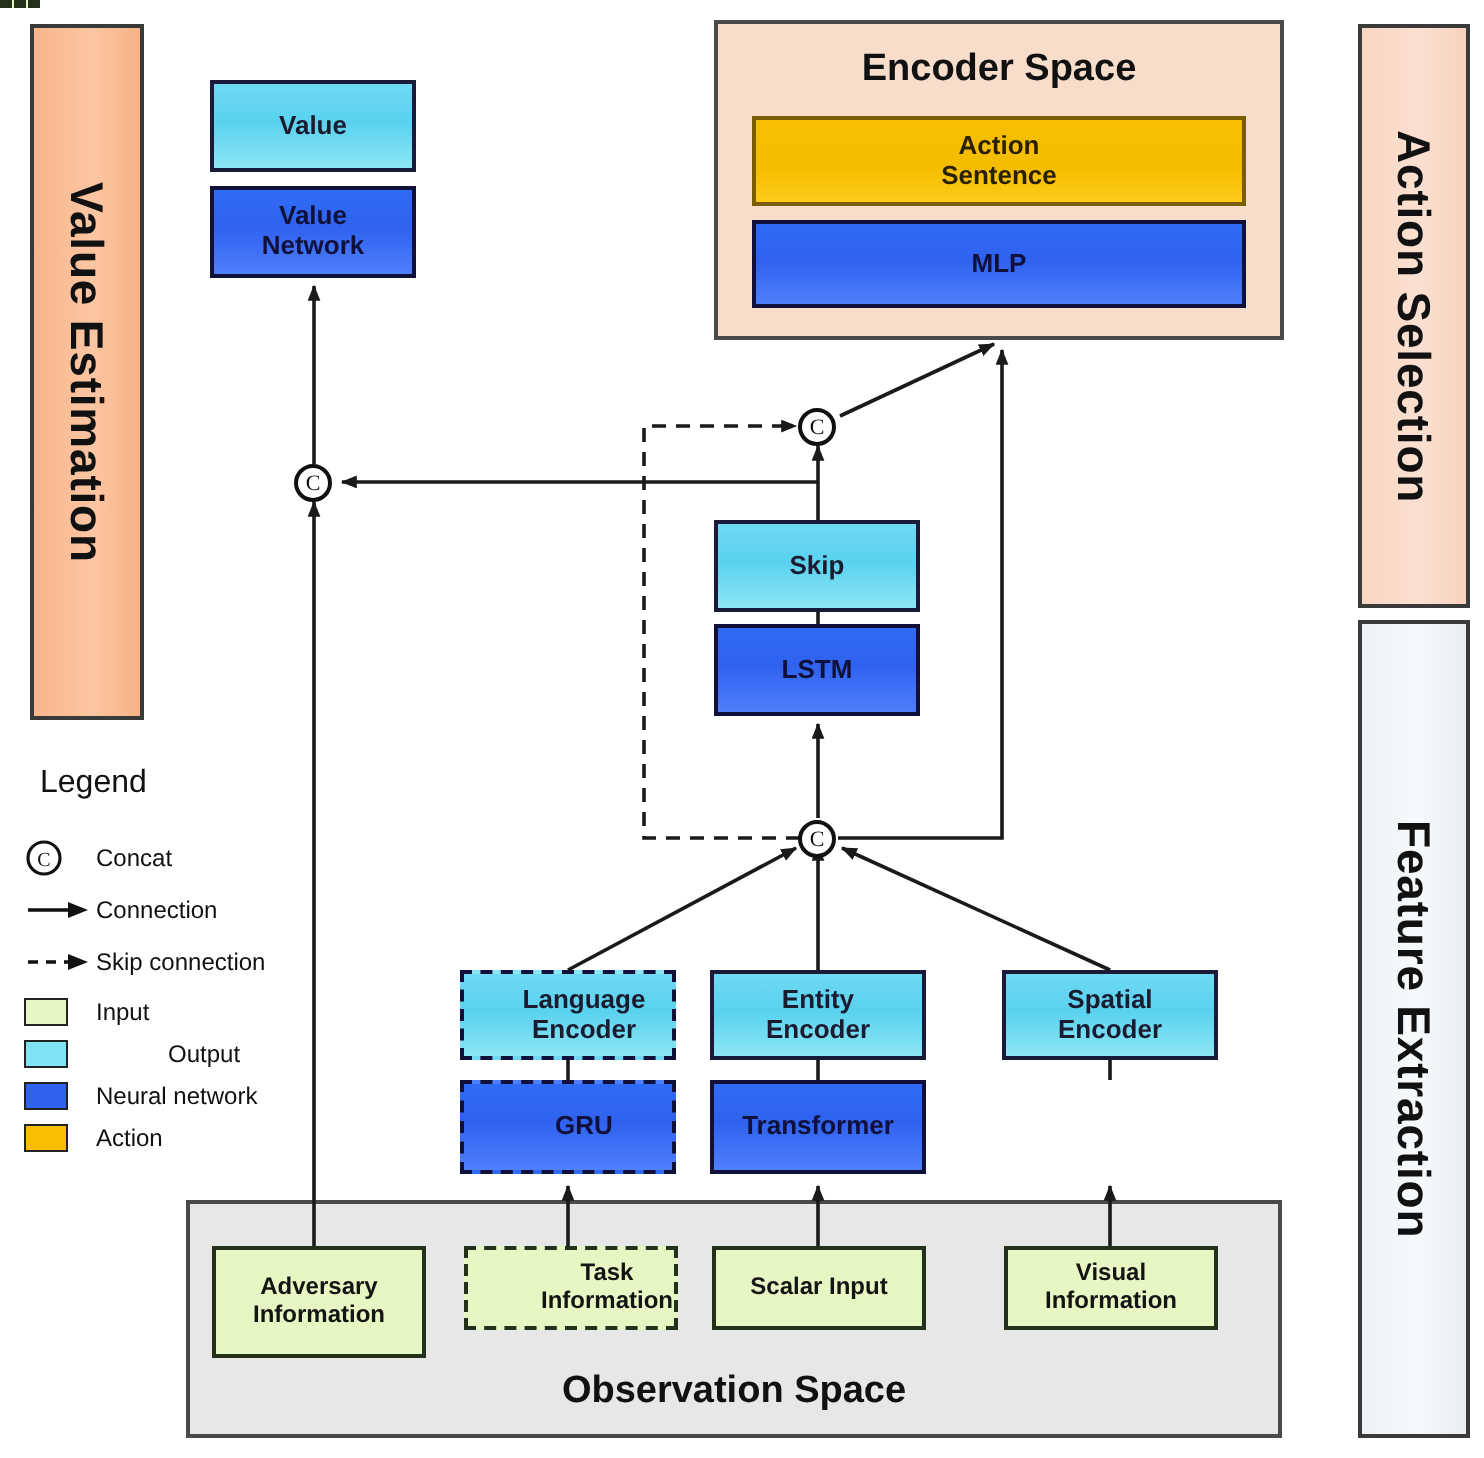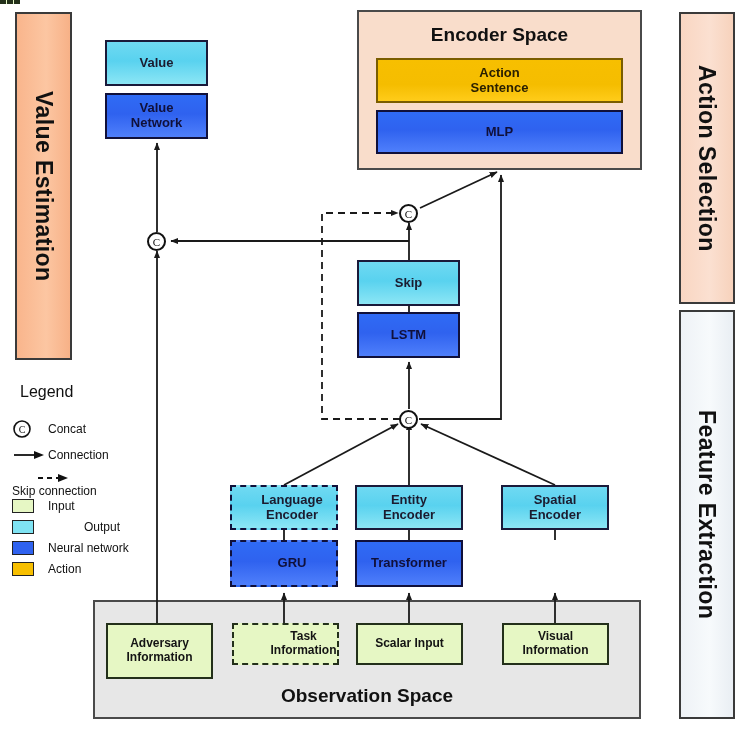--- a/index.html
+++ b/index.html
@@ -314,21 +314,21 @@
     <div class="legend-row" style="left:12px; top:446px;">
       <span class="legend-icon">
         <svg width="34" height="12" viewBox="0 0 34 12">
           <line x1="2" y1="6" x2="24" y2="6" stroke="#111" stroke-width="1.8"></line>
           <path d="M22,2 L32,6 L22,10 z" fill="#111"></path>
         </svg>
       </span>
       <span class="lbl">Connection</span>
     </div>
 
-    <div class="legend-row" style="left:12px; top:472px;flex-direction:column;">
+    <div class="legend-row" style="left:12px; top:472px;">
       <span class="legend-icon">
         <svg width="34" height="12" viewBox="0 0 34 12">
           <line x1="2" y1="6" x2="24" y2="6" stroke="#111" stroke-width="1.8" stroke-dasharray="5,4"></line>
           <path d="M22,2 L32,6 L22,10 z" fill="#111"></path>
         </svg>
       </span>
       <span class="lbl">Skip connection</span>
     </div>
 
     <div class="legend-row" style="left:12px; top:497px;">

